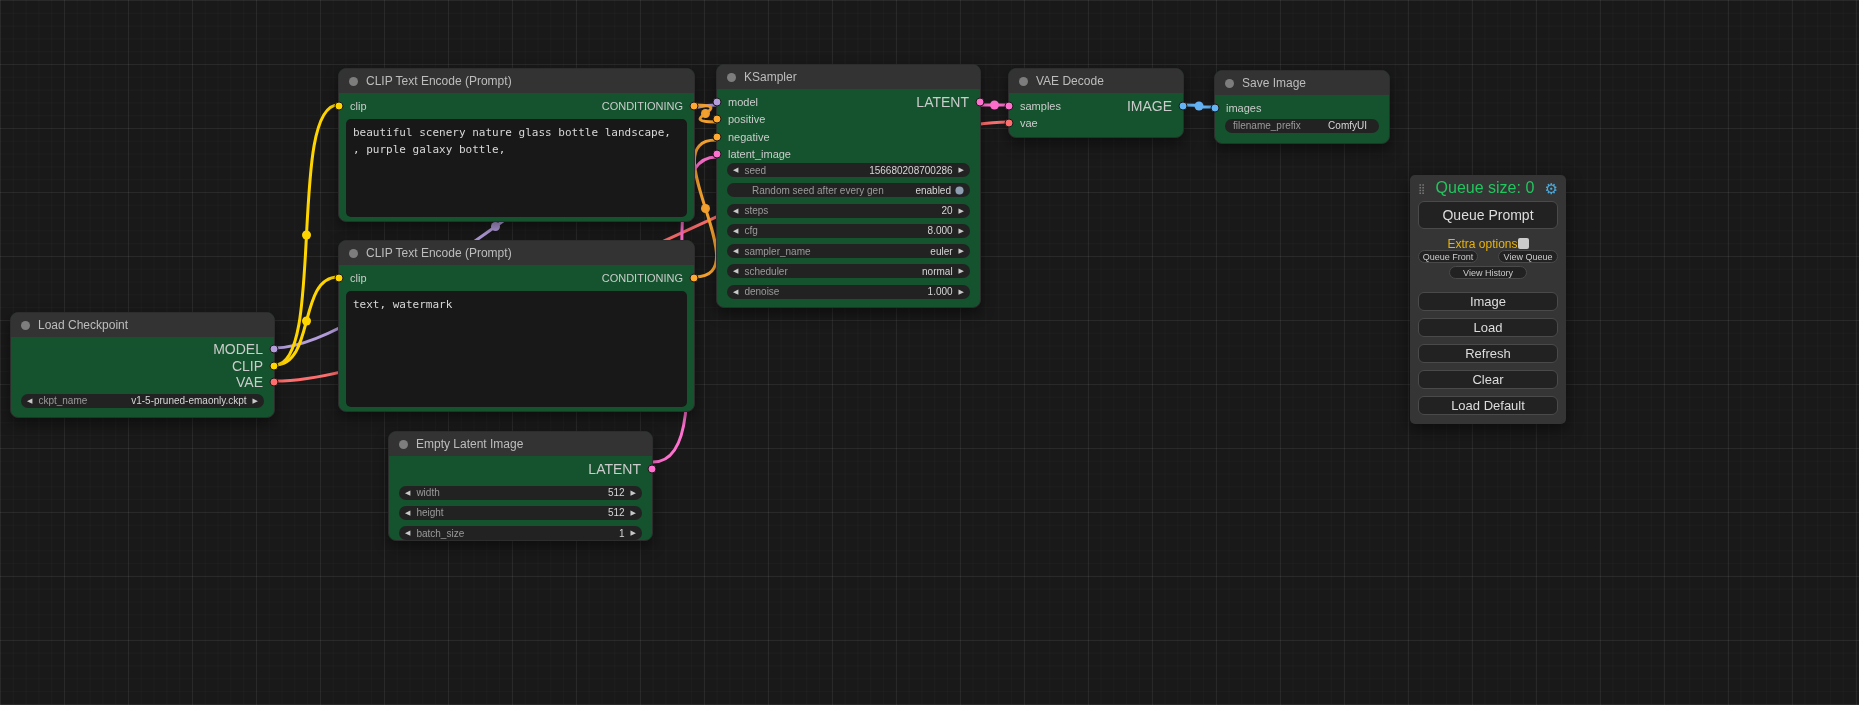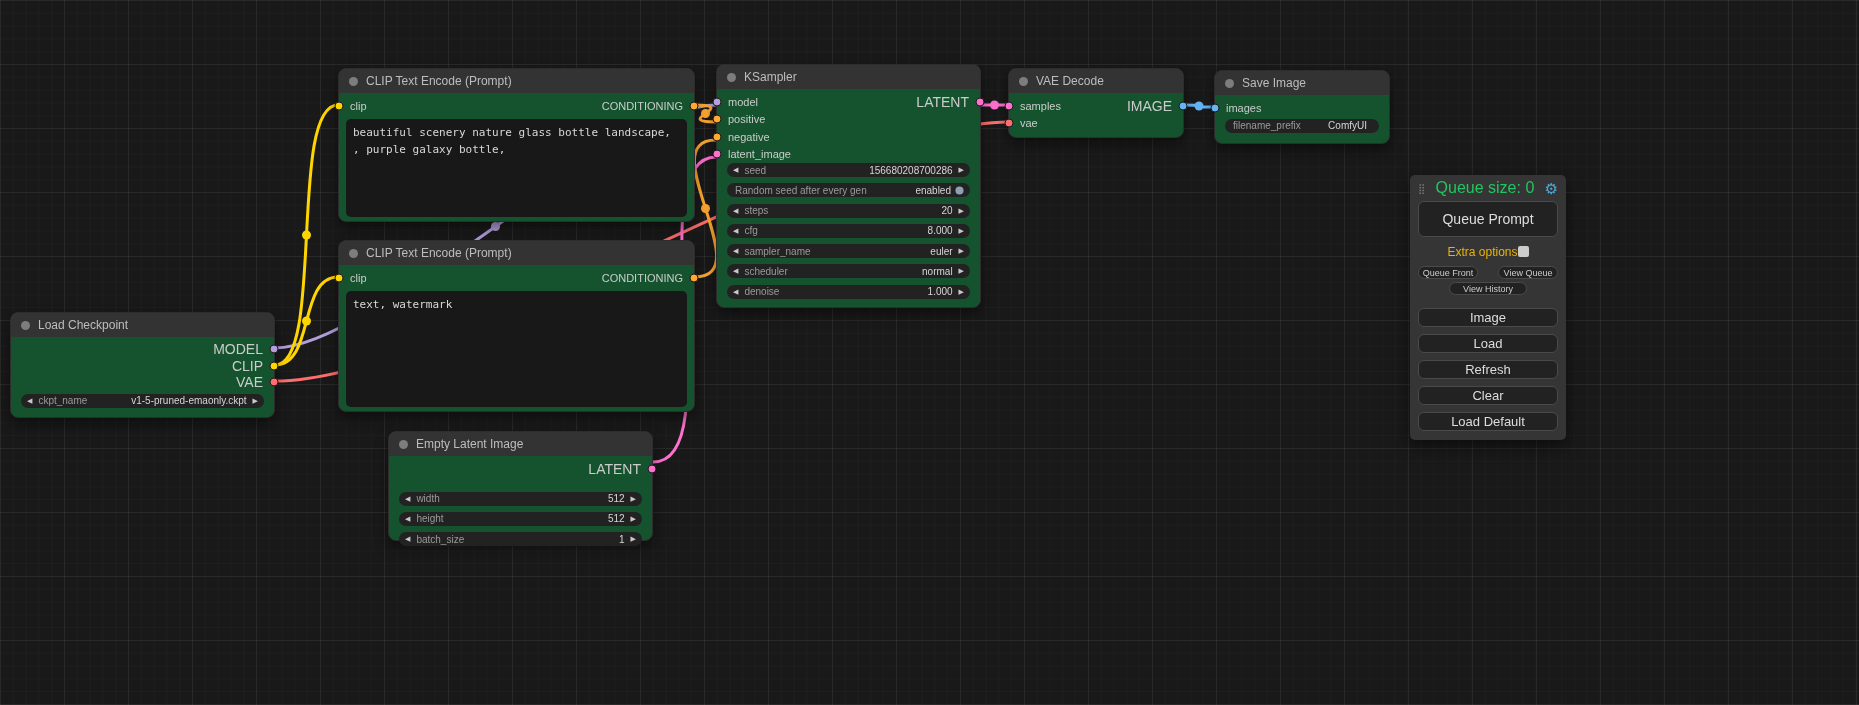--- a/index.html
+++ b/index.html
@@ -60,24 +60,24 @@
   .nbody{position:relative;margin-top:4px}
 
   #queue-panel{position:absolute;left:1410px;top:175px;width:156px;z-index:3;background:#353535;
                border-radius:5px;box-shadow:0 6px 16px rgba(0,0,0,.5);padding:5px 8px 9px;
                display:flex;flex-direction:column}
   .qhead{display:flex;align-items:center;justify-content:space-between;height:16px}
   .qdrag{font-size:10px;color:#7a7a7a;cursor:grab}
   .qsize{font-size:16px;color:#22c55e}
   .qgear{font-size:15px;color:#4fa8d8;line-height:1;cursor:pointer}
   .qbtn{font-family:inherit;background:#222;border:1px solid #4a4a4a;color:#ddd;cursor:pointer;display:block;width:100%}
-  .qbtn.qp{height:36px;border-radius:6px;font-size:14px;margin-top:5px}
+  .qbtn.qp{height:28px;border-radius:6px;font-size:14px;margin-top:5px}
   .qextra{display:flex;align-items:center;justify-content:center;margin-top:8px;font-size:12px;color:#eab308;height:13px}
   .qcheck{width:11px;height:11px;background:#ccc;border-radius:2px;cursor:pointer}
-  .qrow{display:flex;gap:20px;margin-top:8px}
+  .qrow{display:flex;gap:20px;margin-top:0}
   .qbtn.sm{flex:1;height:13px;border-radius:7px;font-size:9px;padding:0;color:#ccc}
   .qbtn.vh{flex:none;width:78px;height:13px;border-radius:7px;font-size:9px;padding:0;color:#ccc;margin:3px auto 0}
   .qactions{margin-top:13px;display:flex;flex-direction:column;gap:7px}
   .qbtn.lg{height:19px;border-radius:6px;font-size:13px}
 </style>
 </head>
 <body>
 
 <svg id="wires" width="1859" height="705" viewBox="0 0 1859 705">
   <path d="M275,348 C375,348 616,105 716,105" fill="none" stroke-width="3" stroke="#B39DDB"></path>
@@ -217,21 +217,21 @@
       <span>latent_image</span>
     </div>
     <div class="widgets">
       <div class="widget">
         <span class="warr">◀</span>
         <span class="wlabel">seed</span>
         <span class="wvalue">156680208700286</span>
         <span class="warr">▶</span>
       </div>
       <div class="widget">
-        <span class="wlabel" style="margin-left:2px">Random seed after every gen</span>
+        <span class="wlabel" style="margin-left:19px">Random seed after every gen</span>
         <span class="wvalue" style="margin-right:4px">enabled</span>
         <svg class="toggle-svg" width="9" height="9" viewBox="0 0 10 10">
             <circle cx="5" cy="5" r="4.5" fill="#8FA0B3"></circle>
           </svg>
       </div>
       <div class="widget">
         <span class="warr">◀</span>
         <span class="wlabel">steps</span>
         <span class="wvalue">20</span>
         <span class="warr">▶</span>
@@ -317,21 +317,21 @@
     <span class="tdot"></span>
     <span>Empty Latent Image</span>
   </div>
   <div class="nbody">
     <div class="out-row">
       <span>LATENT</span>
       <svg class="dot dot-r" width="10" height="10" viewBox="0 0 10 10">
           <circle cx="5" cy="5" r="4" stroke="#1a1a1a" fill="#FF70CF"></circle>
         </svg>
     </div>
-    <div class="widgets" style="margin-top:14px">
+    <div class="widgets" style="margin-top:8px">
       <div class="widget">
         <span class="warr">◀</span>
         <span class="wlabel">width</span>
         <span class="wvalue">512</span>
         <span class="warr">▶</span>
       </div>
       <div class="widget">
         <span class="warr">◀</span>
         <span class="wlabel">height</span>
         <span class="wvalue">512</span>

